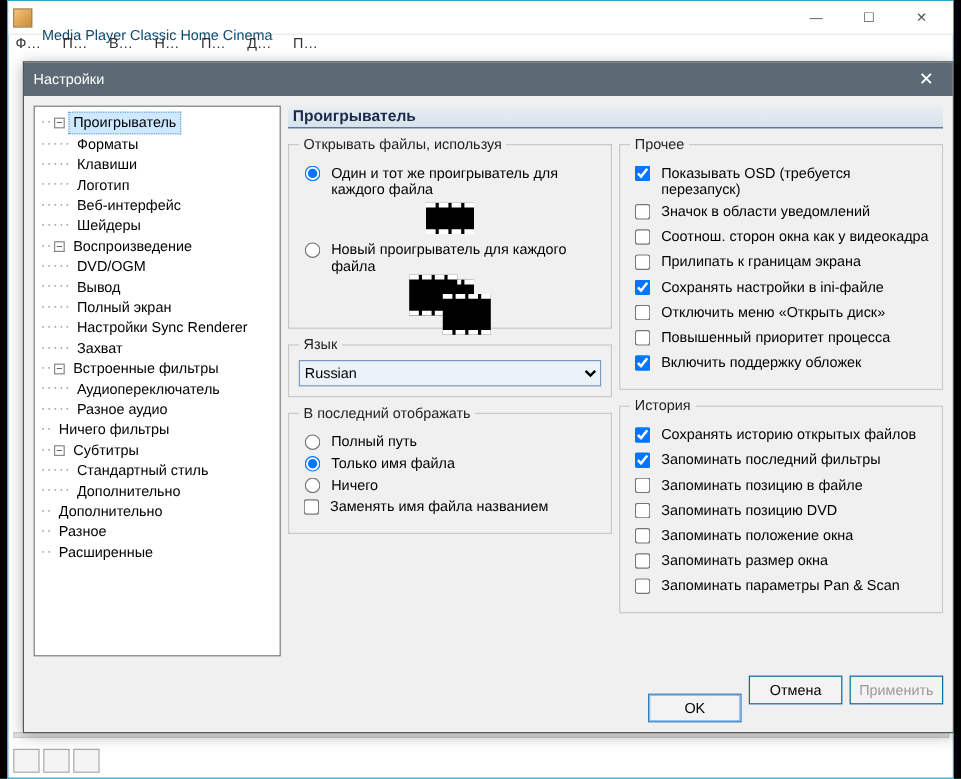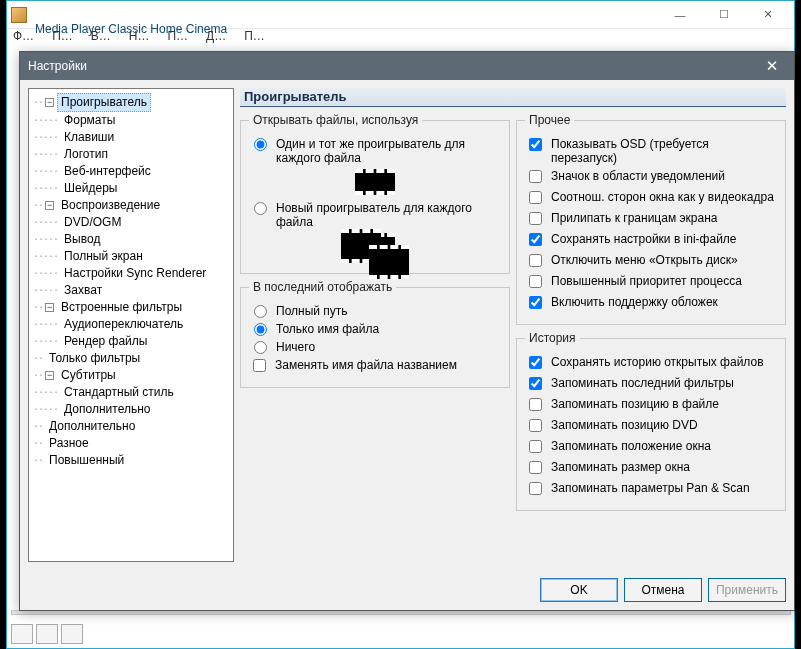--- a/index.html
+++ b/index.html
@@ -204,20 +204,21 @@
   .btn {
     min-width: 78px; height: 24px;
     border: 1px solid #0369a1;
     background: #f3f3f3;
     font-size: 12px;
     display: flex; align-items: center; justify-content: center;
   }
   .btn.primary {
     border: 1px solid #2f7bbf;
     box-shadow: inset 0 0 0 1px #8ec2ec;
+    margin-top: 15px;
   }
   .btn.disabled { color: #9a9a9a; }
 </style>
 </head>
 <body>
 
 <div class="main-window">
   <div class="main-titlebar">
     <span class="app-icon"></span>
     <span class="title">Media Player Classic Home Cinema</span>
@@ -308,25 +309,25 @@
             <span class="dots">··</span>
             <span class="tw">−</span>
             <span class="label">Встроенные фильтры</span>
           </div>
           <div class="tree-line">
             <span class="dots">····· </span>
             <span class="label">Аудиопереключатель</span>
           </div>
           <div class="tree-line">
             <span class="dots">····· </span>
-            <span class="label">Рендер файлы</span>
-          </div>
-          <div class="tree-line">
-            <span class="dots">··</span>
-            <span class="label">Только фильтры</span>
+            <span class="label">Разное аудио</span>
+          </div>
+          <div class="tree-line">
+            <span class="dots">··</span>
+            <span class="label">Ничего фильтры</span>
           </div>
           <div class="tree-line">
             <span class="dots">··</span>
             <span class="tw">−</span>
             <span class="label">Субтитры</span>
           </div>
           <div class="tree-line">
             <span class="dots">····· </span>
             <span class="label">Стандартный стиль</span>
           </div>
@@ -337,21 +338,21 @@
           <div class="tree-line">
             <span class="dots">··</span>
             <span class="label">Дополнительно</span>
           </div>
           <div class="tree-line">
             <span class="dots">··</span>
             <span class="label">Разное</span>
           </div>
           <div class="tree-line">
             <span class="dots">··</span>
-            <span class="label">Повышенный</span>
+            <span class="label">Расширенные</span>
           </div>
         </div>
 
       <div class="panel">
         <div class="panel-title">Проигрыватель</div>
 
         <div class="panel-rows">
 
           <div class="col">
             <fieldset>
@@ -361,20 +362,26 @@
                 <label>Один и тот же проигрыватель для каждого файла</label>
               </div>
               <div class="film-one"></div>
               <div class="opt">
                 <input type="radio" name="openmode" style="">
                 <label>Новый проигрыватель для каждого файла</label>
               </div>
               <div class="film-stack"></div>
             </fieldset>
 
+            <fieldset>
+              <legend>Язык</legend>
+              <select class="lang">
+                <option>Russian</option>
+              </select>
+            </fieldset>
 
             <fieldset>
               <legend>В последний отображать</legend>
               <div class="opt">
                 <input type="radio" name="titlemode" style="">
                 <label>Полный путь</label>
               </div>
               <div class="opt">
                 <input type="radio" name="titlemode" checked="" style="">
                 <label>Только имя файла</label>

